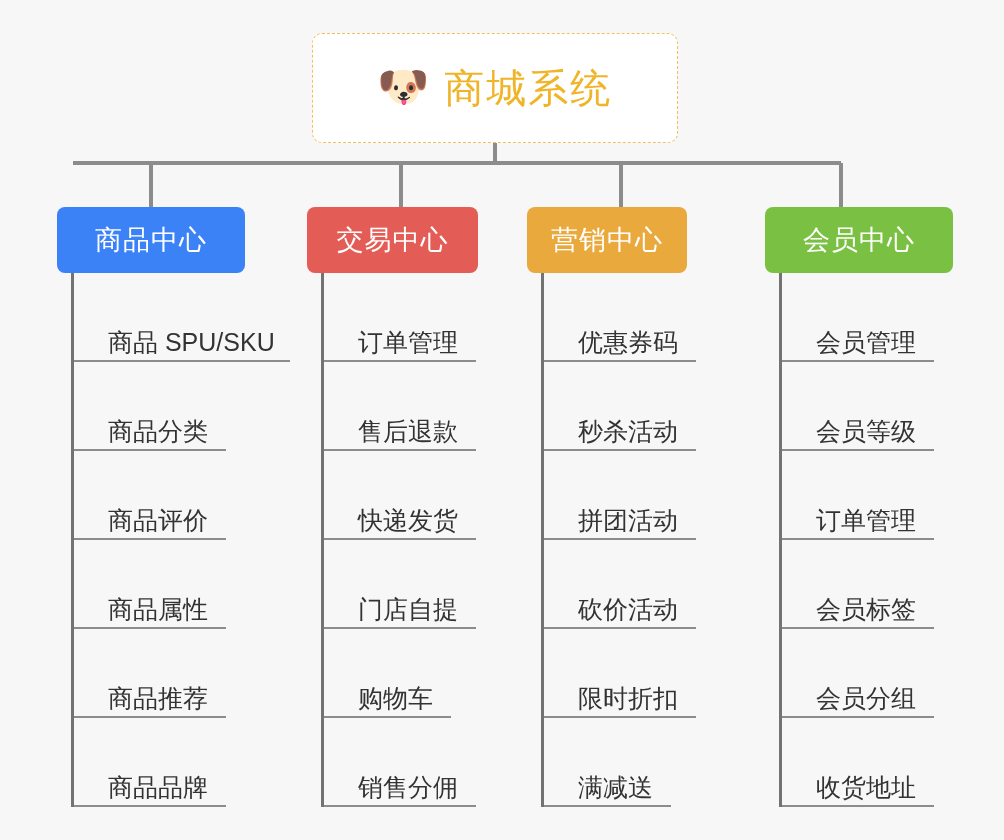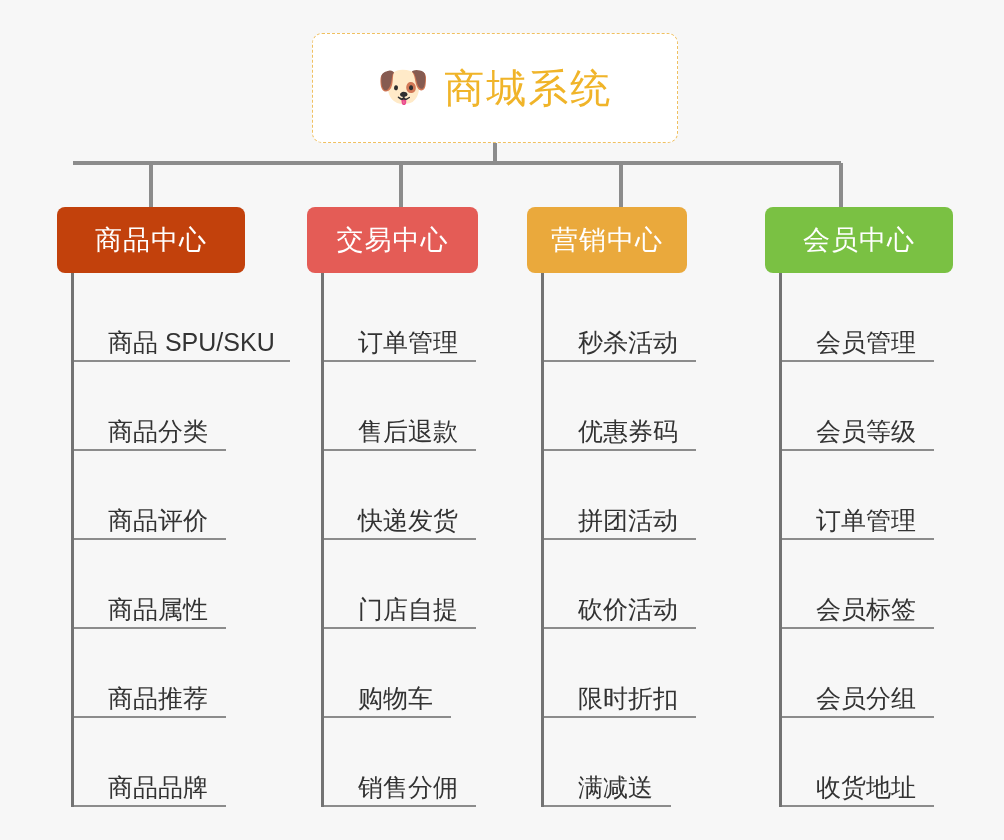--- a/index.html
+++ b/index.html
@@ -138,21 +138,21 @@
     <line x1="841" y1="163" x2="841" y2="207" stroke="#8c8c8c" stroke-width="4"></line>
   </svg>
 
   <div class="root-node">
     <span class="root-icon">🐶</span>
     <span class="root-title">商城系统</span>
   </div>
 
   <div id="branch-container">
       <div class="branch branch-0">
-        <div class="branch-header" style="background: #c2410c; text-align: right;">商品中心</div>
+        <div class="branch-header" style="background: #3b82f6; text-align: right;">商品中心</div>
         <ul class="leaf-list">
           <li class="leaf-item">
             <span class="leaf-label">商品 SPU/SKU</span>
             <span class="leaf-underline" style="width: 216px; background: rgb(140, 140, 140);"></span>
           </li>
           <li class="leaf-item">
             <span class="leaf-label">商品分类</span>
             <span class="leaf-underline" style="width: 152px; background: rgb(140, 140, 140);"></span>
           </li>
           <li class="leaf-item">
@@ -199,25 +199,25 @@
           <li class="leaf-item">
             <span class="leaf-label">销售分佣</span>
             <span class="leaf-underline" style="width: 152px; background: rgb(140, 140, 140);"></span>
           </li>
         </ul>
       </div>
       <div class="branch branch-2">
         <div class="branch-header" style="background: rgb(234, 169, 60);">营销中心</div>
         <ul class="leaf-list">
           <li class="leaf-item">
+            <span class="leaf-label">优惠券码</span>
+            <span class="leaf-underline" style="width: 152px; background: rgb(140, 140, 140);"></span>
+          </li>
+          <li class="leaf-item">
             <span class="leaf-label">秒杀活动</span>
-            <span class="leaf-underline" style="width: 152px; background: rgb(140, 140, 140);"></span>
-          </li>
-          <li class="leaf-item">
-            <span class="leaf-label">优惠券码</span>
             <span class="leaf-underline" style="width: 152px; background: rgb(140, 140, 140);"></span>
           </li>
           <li class="leaf-item">
             <span class="leaf-label">拼团活动</span>
             <span class="leaf-underline" style="width: 152px; background: rgb(140, 140, 140);"></span>
           </li>
           <li class="leaf-item">
             <span class="leaf-label">砍价活动</span>
             <span class="leaf-underline" style="width: 152px; background: rgb(140, 140, 140);"></span>
           </li>

